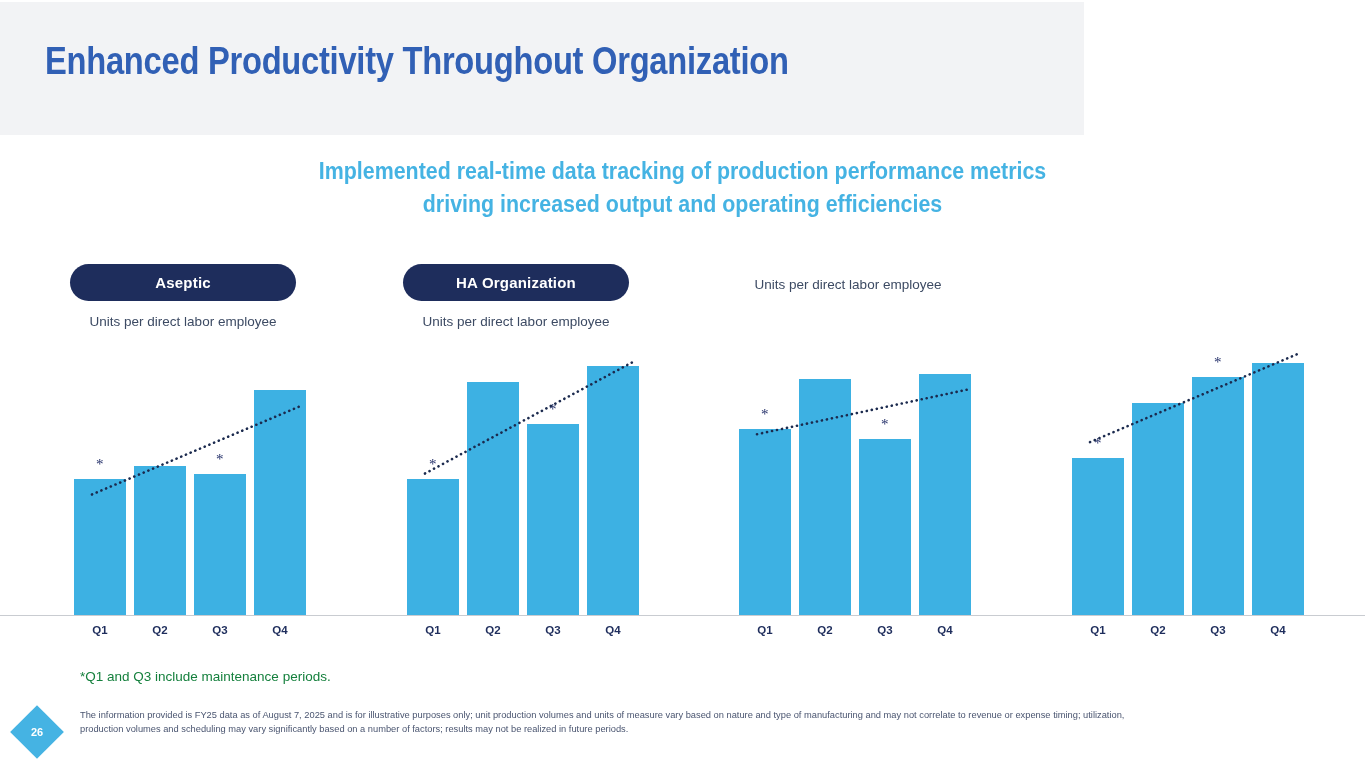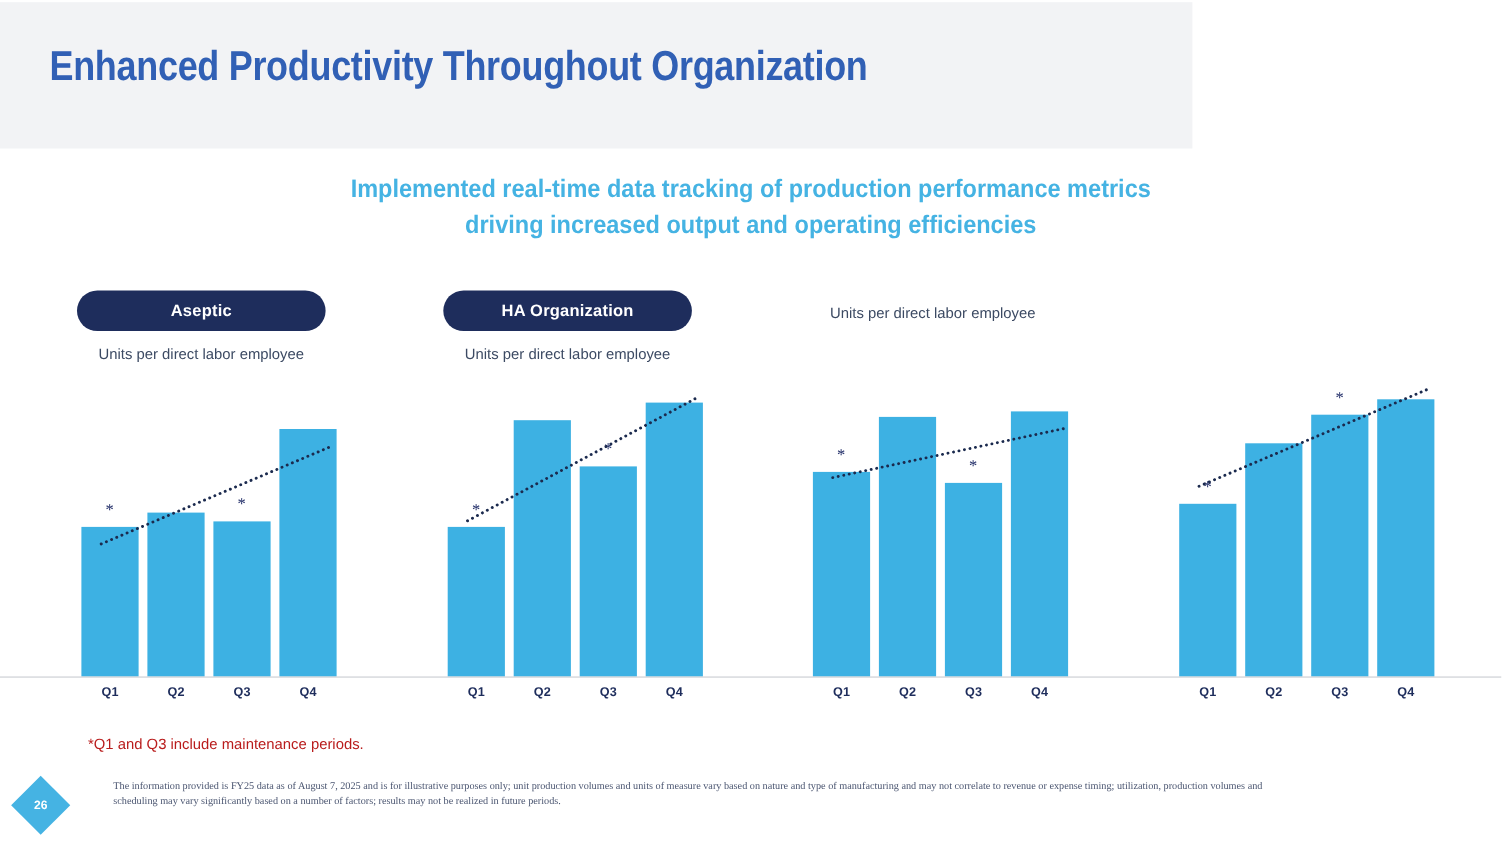--- a/index.html
+++ b/index.html
@@ -109,31 +109,30 @@
     position: absolute;
     width: 52px; text-align: center;
     font-size: 11.5px; font-weight: 700;
     color: #1e2d5c;
     font-family: "Liberation Sans Narrow", "Liberation Sans", sans-serif;
   }
 
   
   .footnote {
     position: absolute; left: 80px; top: 669px;
-    font-size: 13.5px; color: #b91c1c;
+    font-size: 13.5px; color: #15803d;
     font-family: "Liberation Sans Narrow", "Liberation Sans", sans-serif;
   }
   .disclaimer {
     position: absolute; left: 80px; top: 709px;
     width: 1070px;
     font-size: 9.3px; line-height: 13.5px;
     color: #4a5570;
-    font-family: Liberation Serif, serif;
+    font-family: Liberation Sans, sans-serif;
     text-align: left;
-    margin-left: 23px;
   }
 
   
   .page-badge {
     position: absolute; left: 18px; top: 713px;
     width: 38px; height: 38px;
     background: #45b3e3;
     transform: rotate(45deg);
     display: flex; align-items: center; justify-content: center;
   }

